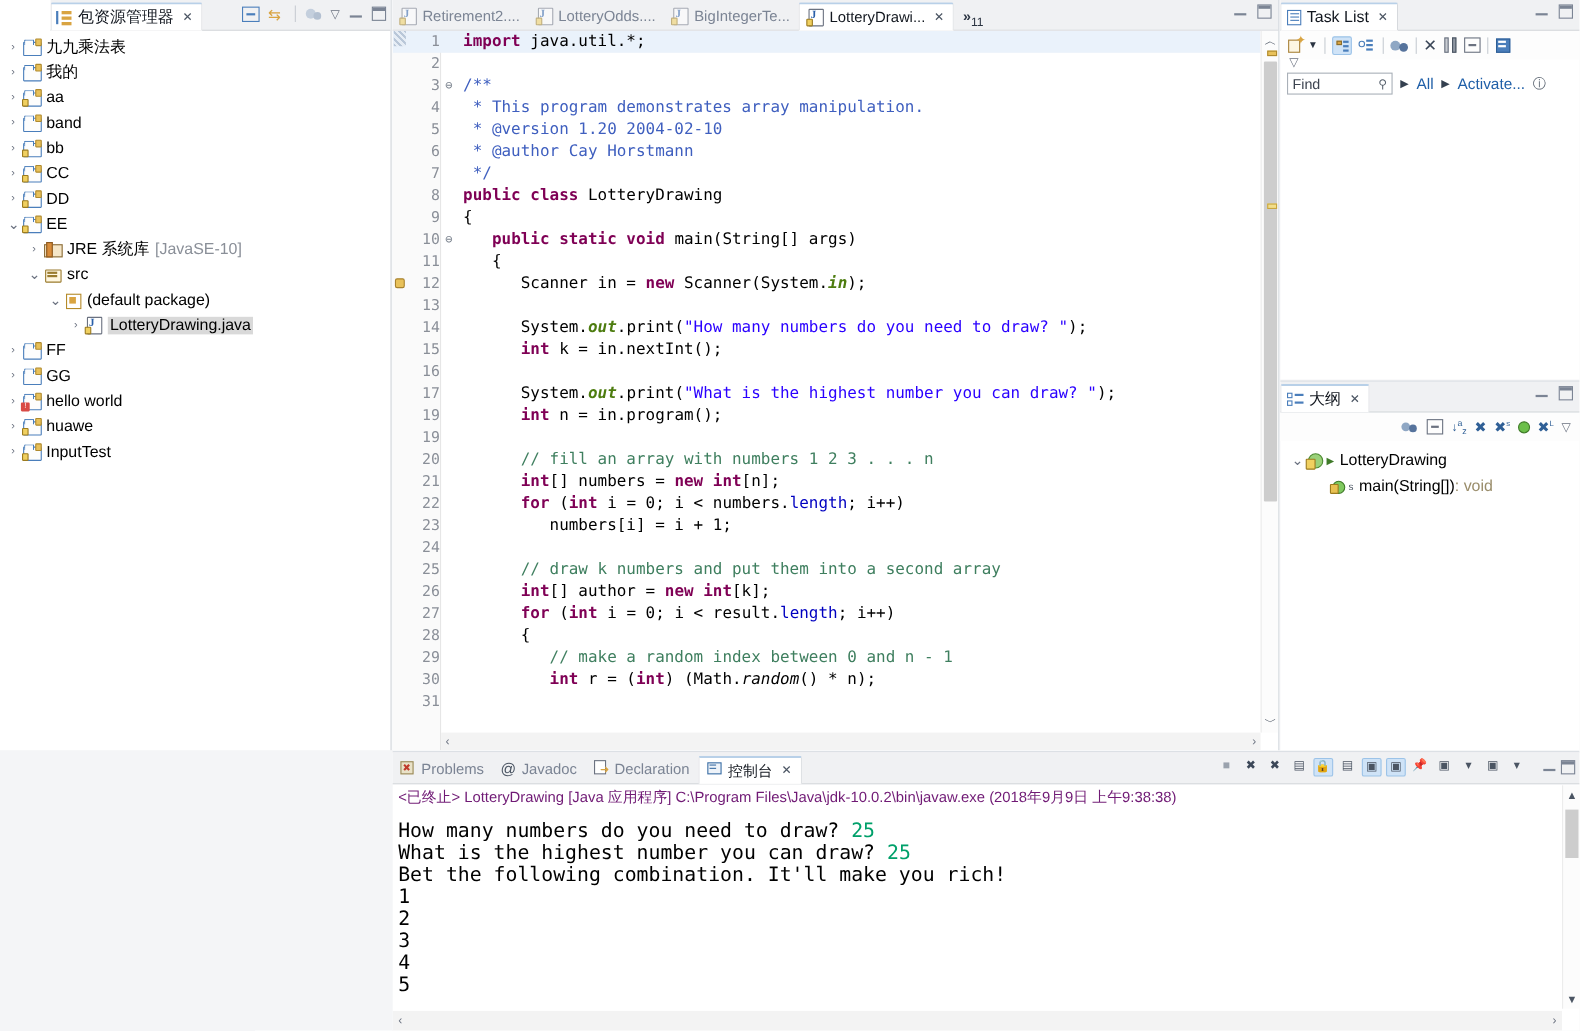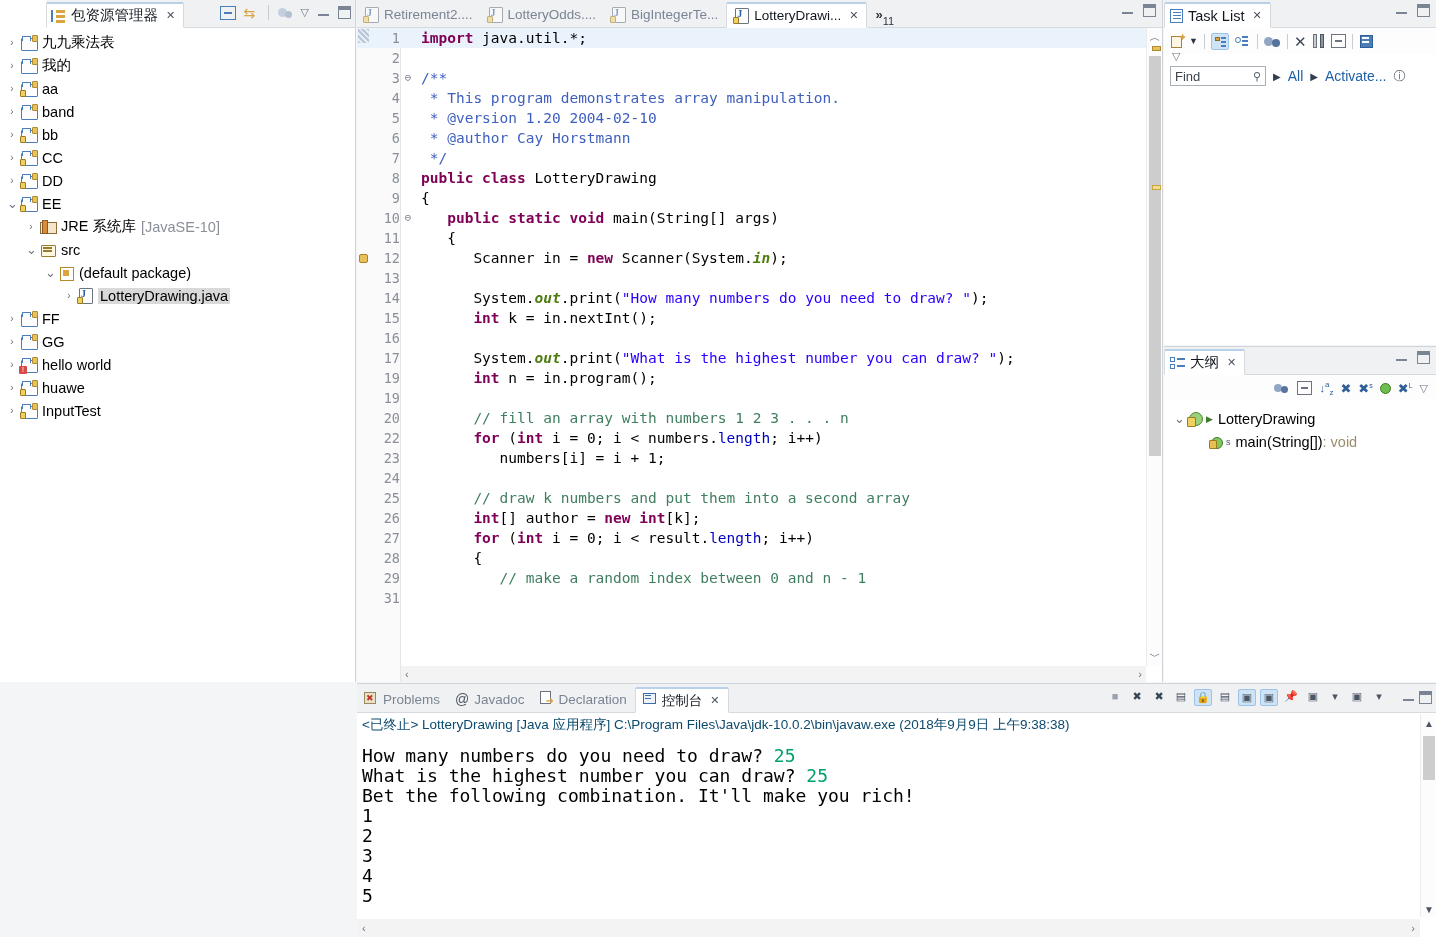--- a/index.html
+++ b/index.html
@@ -125,21 +125,21 @@
   .cls-ic::before { content:""; position:absolute; left:1px; top:1px; width:12px; height:12px; border-radius:50%; background:#9ad17a; border:1.3px solid #4c8a31; }
   .cls-ic::after { content:""; position:absolute; left:-1px; bottom:-1px; width:7px; height:8px; background:#f0d060; border:1px solid #9c7b1e; border-radius:1px; }
   .mth-ic { width:14px; height:14px; position:relative; }
   .mth-ic::before { content:""; position:absolute; left:1px; top:2px; width:10px; height:10px; border-radius:50%; background:#7fc95f; border:1.3px solid #3f7a28; }
   .mth-ic::after { content:""; position:absolute; left:-1px; bottom:0px; width:6px; height:7px; background:#e8c152; border:1px solid #9c7b1e; border-radius:1px; }
 
   
   #console { left:357px; top:683px; width:1079px; height:254px; background:#fff; border-top:1px solid #cfd4da; }
   .ctabbar { height:29px; background:#f0f1f3; border-bottom:1px solid #d6d9dd; display:flex; align-items:flex-end; position:relative; }
   .ctoolbar { position:absolute; right:4px; top:5px; display:flex; align-items:center; gap:4px; }
-  .cfg { font-size:13.5px; padding:3px 0 2px 5px; color:#0c4a6e; white-space:nowrap; }
+  .cfg { font-size:13.5px; padding:3px 0 2px 5px; color:#701a75; white-space:nowrap; }
   .cout { position:absolute; left:0; right:16px; top:62px; bottom:20px; overflow:hidden;
     font-family:"DejaVu Sans Mono", monospace; font-size:18px; line-height:20px; padding-left:5px; }
   .coutline { height:20px; white-space:pre; }
   .inputv { color:#00a06a; }
   .cvscroll { position:absolute; right:0; top:30px; bottom:20px; width:16px; background:#fcfcfc; border-left:1px solid #ececec; }
   .cvthumb { position:absolute; left:2px; top:22px; width:12px; height:44px; background:#cdcdcd; }
   .chscroll { position:absolute; left:0; right:16px; bottom:0; height:18px; background:#f3f3f3; display:flex; justify-content:space-between; align-items:center; color:#6b7280; font-size:11px; padding:0 5px; }
 </style>
 </head>
 <body>
@@ -351,28 +351,30 @@
           <div class="cline"><span class="mark"></span><span class="lnum">11</span><span class="gfold"></span><span class="ctext"><span>   {</span></span></div>
           <div class="cline"><span class="mark"><span style="display:inline-block;width:9px;height:9px;background:#e8c15a;border:1px solid #a8822e;border-radius:2px;margin-left:2px;"></span></span><span class="lnum">12</span><span class="gfold"></span><span class="ctext"><span>      Scanner in = </span><span class="kw">new</span><span> Scanner(System.</span><span class="sfld">in</span><span>);</span></span></div>
           <div class="cline"><span class="mark"></span><span class="lnum">13</span><span class="gfold"></span><span class="ctext"></span></div>
           <div class="cline"><span class="mark"></span><span class="lnum">14</span><span class="gfold"></span><span class="ctext"><span>      System.</span><span class="sfld">out</span><span>.print(</span><span class="str">"How many numbers do you need to draw? "</span><span>);</span></span></div>
           <div class="cline"><span class="mark"></span><span class="lnum">15</span><span class="gfold"></span><span class="ctext"><span>      </span><span class="kw">int</span><span> k = in.nextInt();</span></span></div>
           <div class="cline"><span class="mark"></span><span class="lnum">16</span><span class="gfold"></span><span class="ctext"></span></div>
           <div class="cline"><span class="mark"></span><span class="lnum">17</span><span class="gfold"></span><span class="ctext"><span>      System.</span><span class="sfld">out</span><span>.print(</span><span class="str">"What is the highest number you can draw? "</span><span>);</span></span></div>
           <div class="cline"><span class="mark"></span><span class="lnum">19</span><span class="gfold"></span><span class="ctext"><span>      </span><span class="kw">int</span><span> n = in.program();</span></span></div>
           <div class="cline"><span class="mark"></span><span class="lnum">19</span><span class="gfold"></span><span class="ctext"></span></div>
           <div class="cline"><span class="mark"></span><span class="lnum">20</span><span class="gfold"></span><span class="ctext"><span>      </span><span class="cmt">// fill an array with numbers 1 2 3 . . . n</span></span></div>
+          <div class="cline"><span class="mark"></span><span class="lnum">21</span><span class="gfold"></span><span class="ctext"><span>      </span><span class="kw">int</span><span>[] numbers = </span><span class="kw">new int</span><span>[n];</span></span></div>
           <div class="cline"><span class="mark"></span><span class="lnum">22</span><span class="gfold"></span><span class="ctext"><span>      </span><span class="kw">for</span><span> (</span><span class="kw">int</span><span> i = 0; i &lt; numbers.</span><span class="fld">length</span><span>; i++)</span></span></div>
           <div class="cline"><span class="mark"></span><span class="lnum">23</span><span class="gfold"></span><span class="ctext"><span>         numbers[i] = i + 1;</span></span></div>
           <div class="cline"><span class="mark"></span><span class="lnum">24</span><span class="gfold"></span><span class="ctext"></span></div>
           <div class="cline"><span class="mark"></span><span class="lnum">25</span><span class="gfold"></span><span class="ctext"><span>      </span><span class="cmt">// draw k numbers and put them into a second array</span></span></div>
           <div class="cline"><span class="mark"></span><span class="lnum">26</span><span class="gfold"></span><span class="ctext"><span>      </span><span class="kw">int</span><span>[] author = </span><span class="kw">new int</span><span>[k];</span></span></div>
           <div class="cline"><span class="mark"></span><span class="lnum">27</span><span class="gfold"></span><span class="ctext"><span>      </span><span class="kw">for</span><span> (</span><span class="kw">int</span><span> i = 0; i &lt; result.</span><span class="fld">length</span><span>; i++)</span></span></div>
           <div class="cline"><span class="mark"></span><span class="lnum">28</span><span class="gfold"></span><span class="ctext"><span>      {</span></span></div>
           <div class="cline"><span class="mark"></span><span class="lnum">29</span><span class="gfold"></span><span class="ctext"><span>         </span><span class="cmt">// make a random index between 0 and n - 1</span></span></div>
+          <div class="cline"><span class="mark"></span><span class="lnum">30</span><span class="gfold"></span><span class="ctext"><span>         </span><span class="kw">int</span><span> r = (</span><span class="kw">int</span><span>) (Math.</span><span class="ital">random</span><span>() * n);</span></span></div>
           <div class="cline"><span class="mark"></span><span class="lnum">31</span><span class="gfold"></span><span class="ctext"></span></div>
         </div>
       <div class="vscroll">
         <div class="vtop">︿</div>
         <div class="ovm" style="top:18px;background:#e8c15a;border:1px solid #b08a2e;"></div>
         <div class="vthumb"></div>
         <div class="ovm" style="top:157px;background:#f2dE8a;border:1px solid #c8a53e;"></div>
         <div class="vbot">﹀</div>
       </div>
       <div class="hscroll">

